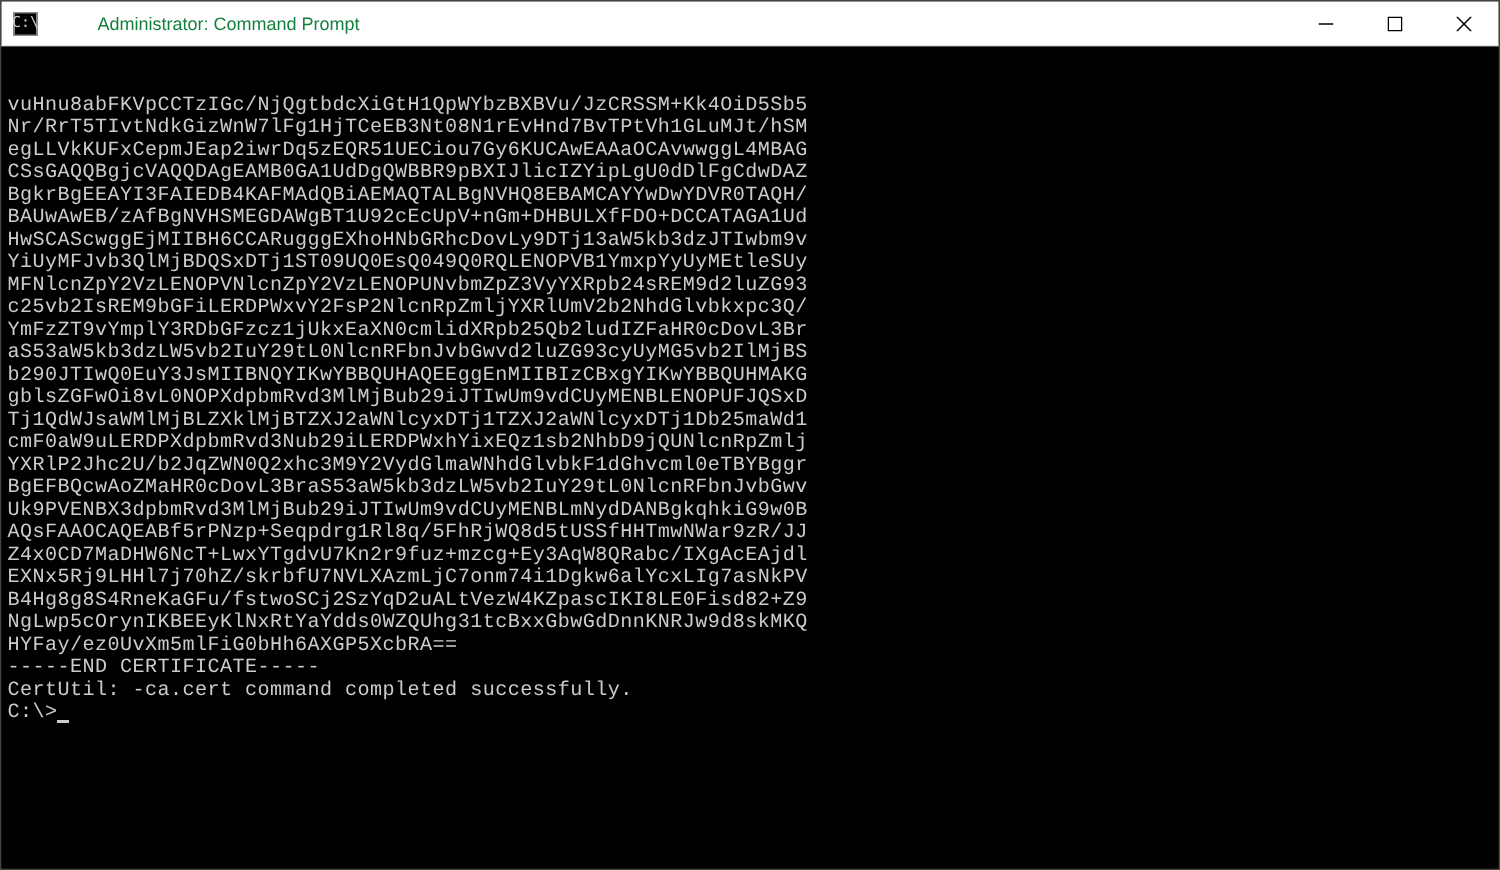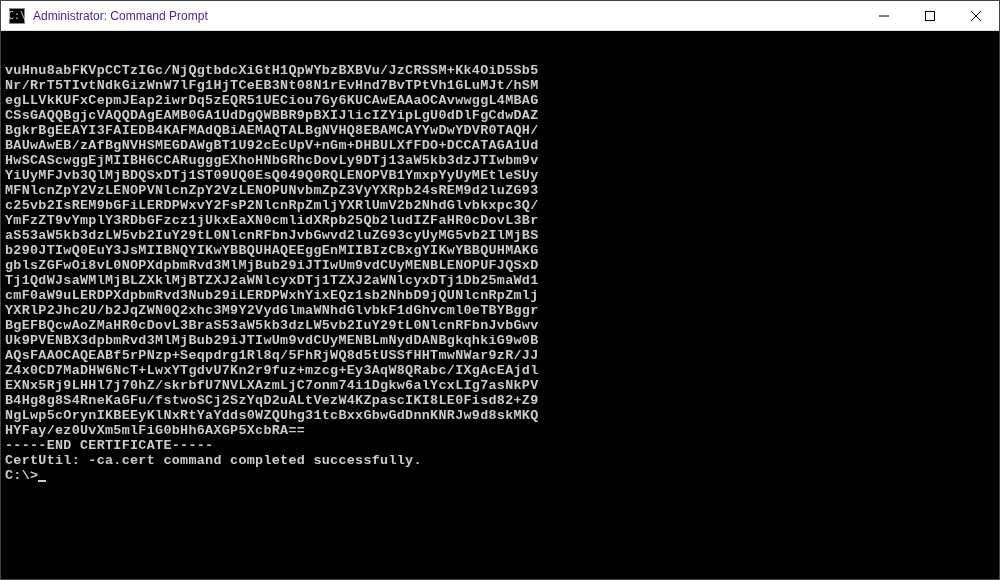--- a/index.html
+++ b/index.html
@@ -38,22 +38,23 @@
       align-items: center;
       justify-content: center;
       font-size: 10px;
       background: #000;
       color: #ccc;
       border: 1px solid #888;
       font-family: monospace;
     }
     .title-text {
       font-size: 12px;
-      color: #4c1d95;
+      color: #15803d;
       flex: 1;
+      margin-left: 32px;
     }
     .window-controls {
       display: flex;
       height: 100%;
     }
     .win-btn {
       width: 46px;
       height: 100%;
       display: flex;
       align-items: center;
@@ -68,21 +69,20 @@
       font-family: Consolas, "Courier New", monospace;
       font-size: 13.4px;
       line-height: 15px;
       padding: 2px 4px;
       white-space: pre;
       overflow: hidden;
       letter-spacing: 0.3px;
     }
     .terminal-line {
       display: block;
-      font-weight: bold;
     }
     .cursor {
       display: inline-block;
       width: 8px;
       height: 2px;
       background: #ccc;
       vertical-align: bottom;
       margin-bottom: 1px;
     }
     svg {

